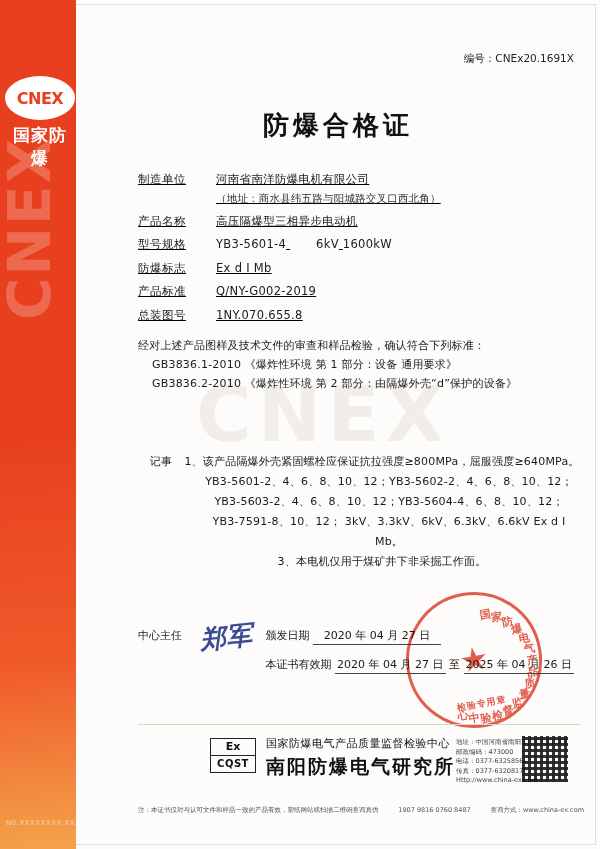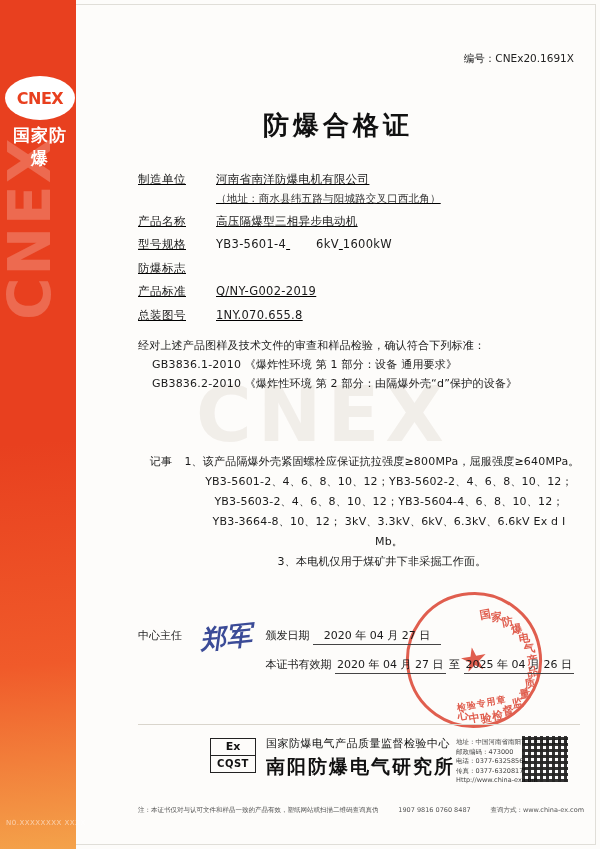--- a/index.html
+++ b/index.html
@@ -245,20 +245,21 @@
         <div class="field-label">型号规格</div>
         <div class="field-value">
           <span class="val-sp">YB3-5601-4</span>
           <span class="val-sp g2">6kV</span>
           <span class="val-sp g3">1600kW</span>
         </div>
       </div>
 
       <div class="field-row">
         <div class="field-label">防爆标志</div>
+        <div class="field-value">Ex d I Mb</div>
       </div>
 
       <div class="field-row">
         <div class="field-label">产品标准</div>
         <div class="field-value">Q/NY-G002-2019</div>
       </div>
 
       <div class="field-row">
         <div class="field-label">总装图号</div>
         <div class="field-value">1NY.070.655.8</div>
@@ -270,21 +271,21 @@
       <div class="ind">GB3836.1-2010 《爆炸性环境 第 1 部分：设备 通用要求》</div>
       <div class="ind">GB3836.2-2010 《爆炸性环境 第 2 部分：由隔爆外壳“d”保护的设备》</div>
     </div>
 
     <div class="notes">
       <div class="lab">记事</div>
       <div class="body">
         <div>1、该产品隔爆外壳紧固螺栓应保证抗拉强度≥800MPa，屈服强度≥640MPa。</div>
         <div class="ind">YB3-5601-2、4、6、8、10、12；YB3-5602-2、4、6、8、10、12；</div>
         <div class="ind">YB3-5603-2、4、6、8、10、12；YB3-5604-4、6、8、10、12；</div>
-        <div class="ind">YB3-3664-8、10、12；  3kV、3.3kV、6kV、6.3kV、6.6kV  Ex d I Mb。</div>
+        <div class="ind">YB3-7591-8、10、12；  3kV、3.3kV、6kV、6.3kV、6.6kV  Ex d I Mb。</div>
         <div>3、本电机仅用于煤矿井下非采掘工作面。</div>
       </div>
     </div>
 
     <div class="seal">
       <div class="seal-text">
         <span style="transform:rotate(-75deg) translate(52px,0) rotate(75deg)">国</span>
         <span style="transform:rotate(-62deg) translate(52px,0) rotate(62deg)">家</span>
         <span style="transform:rotate(-49deg) translate(52px,0) rotate(49deg)">防</span>
         <span style="transform:rotate(-36deg) translate(52px,0) rotate(36deg)">爆</span>

